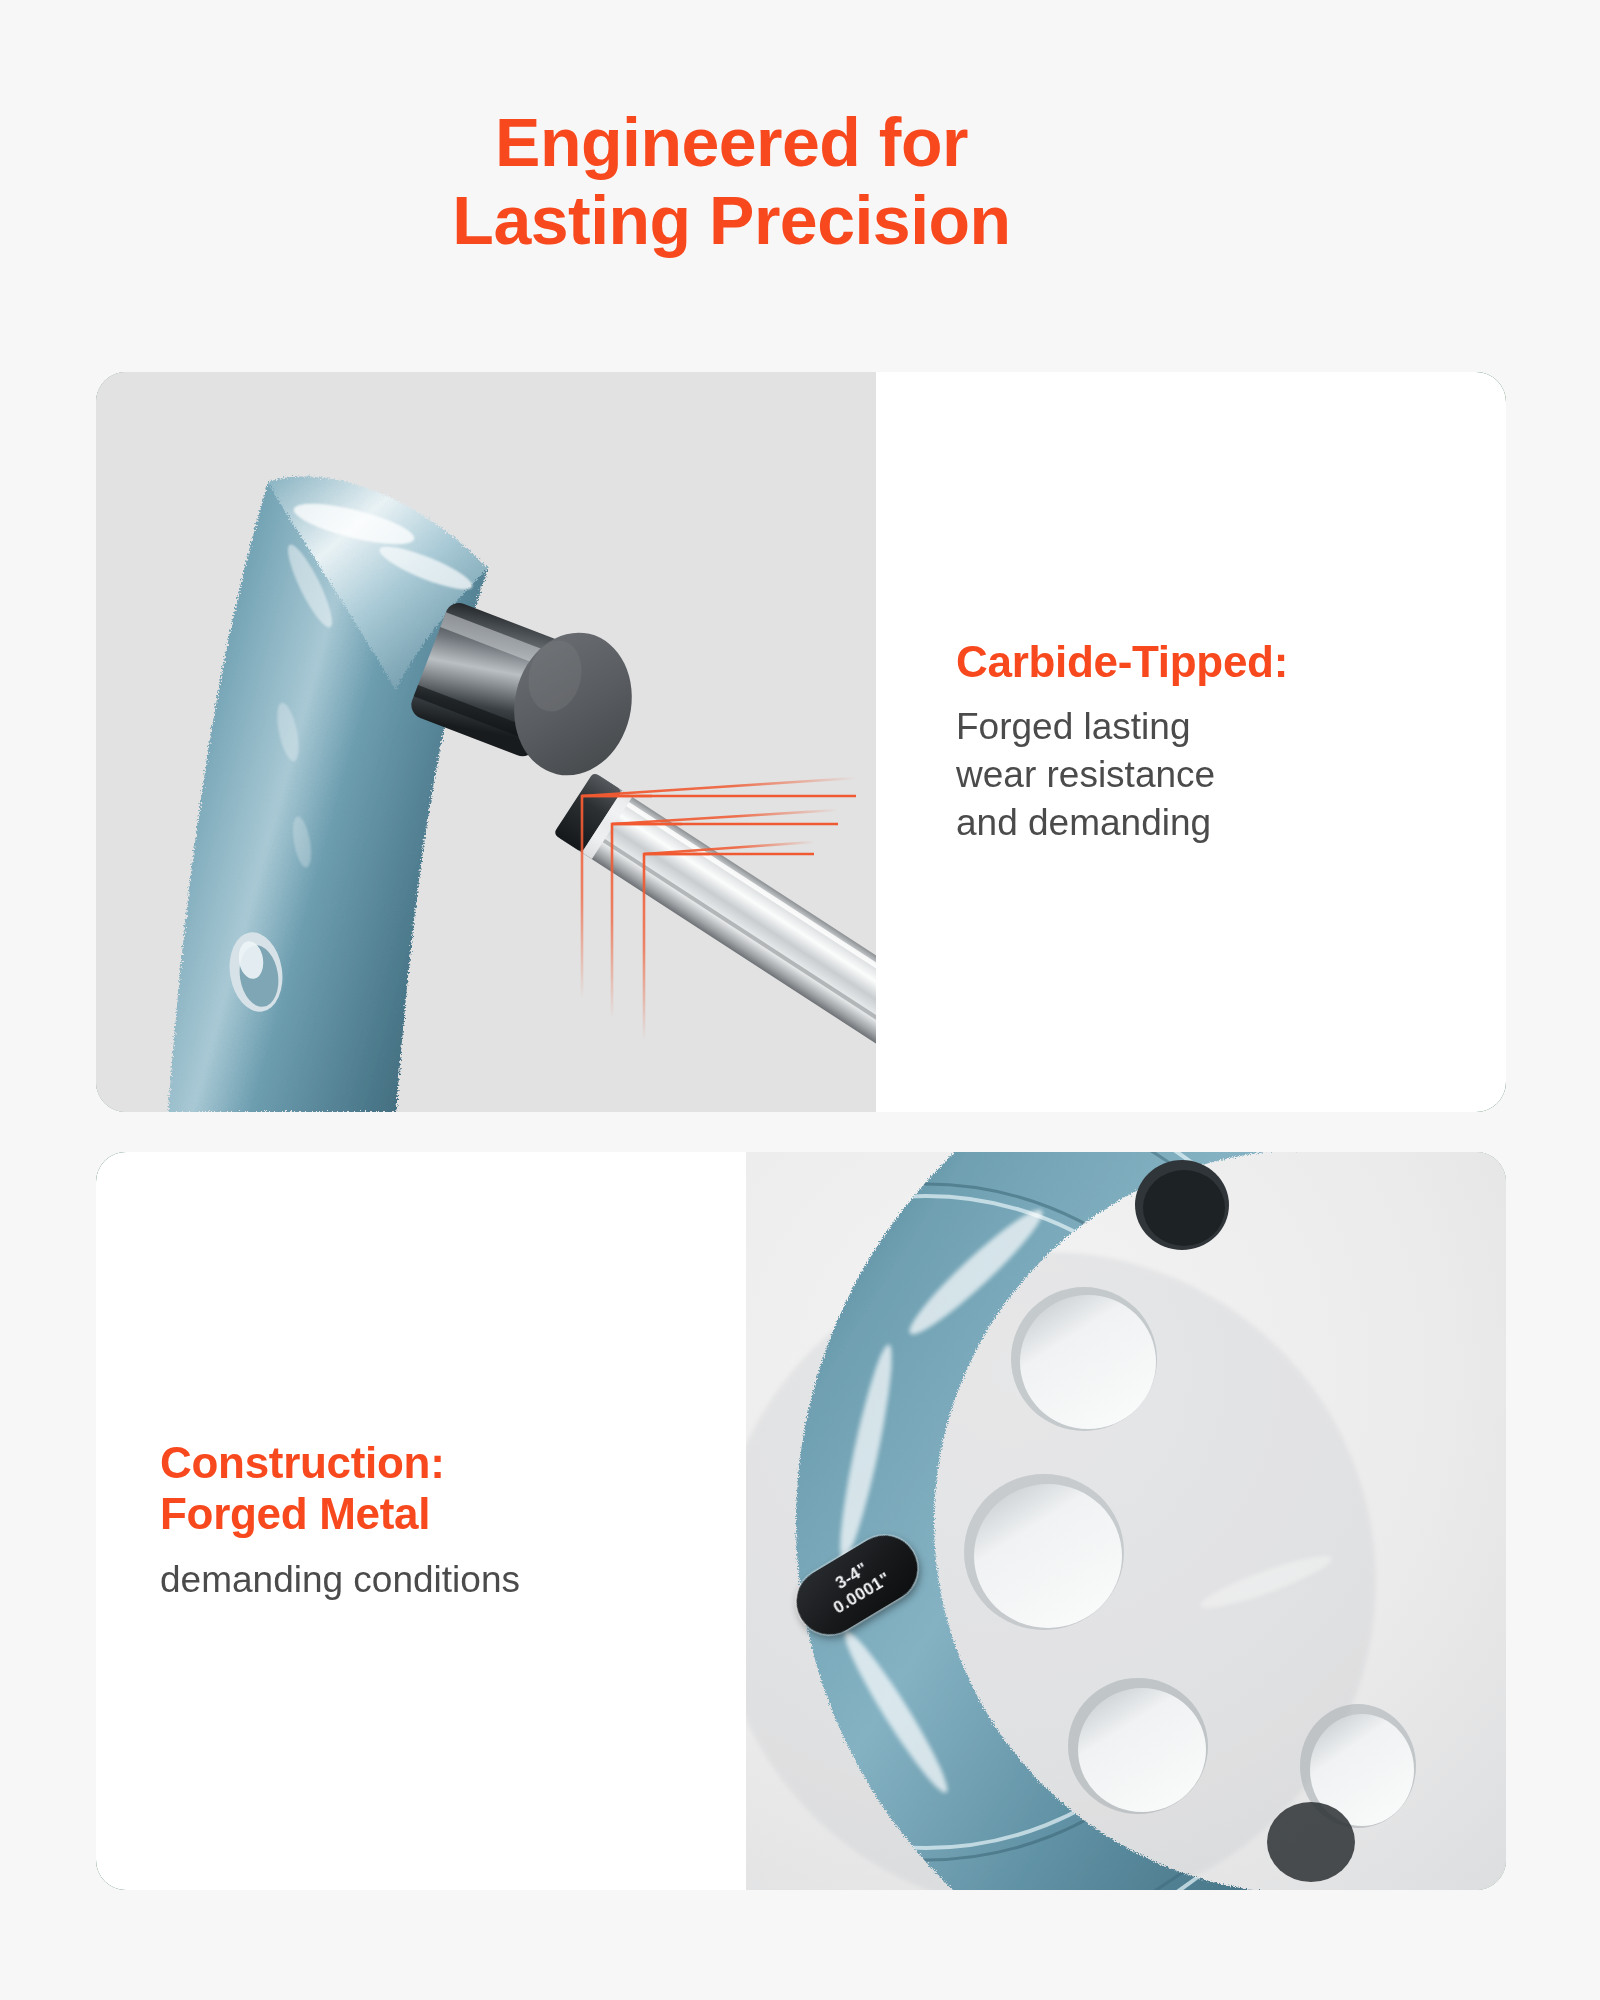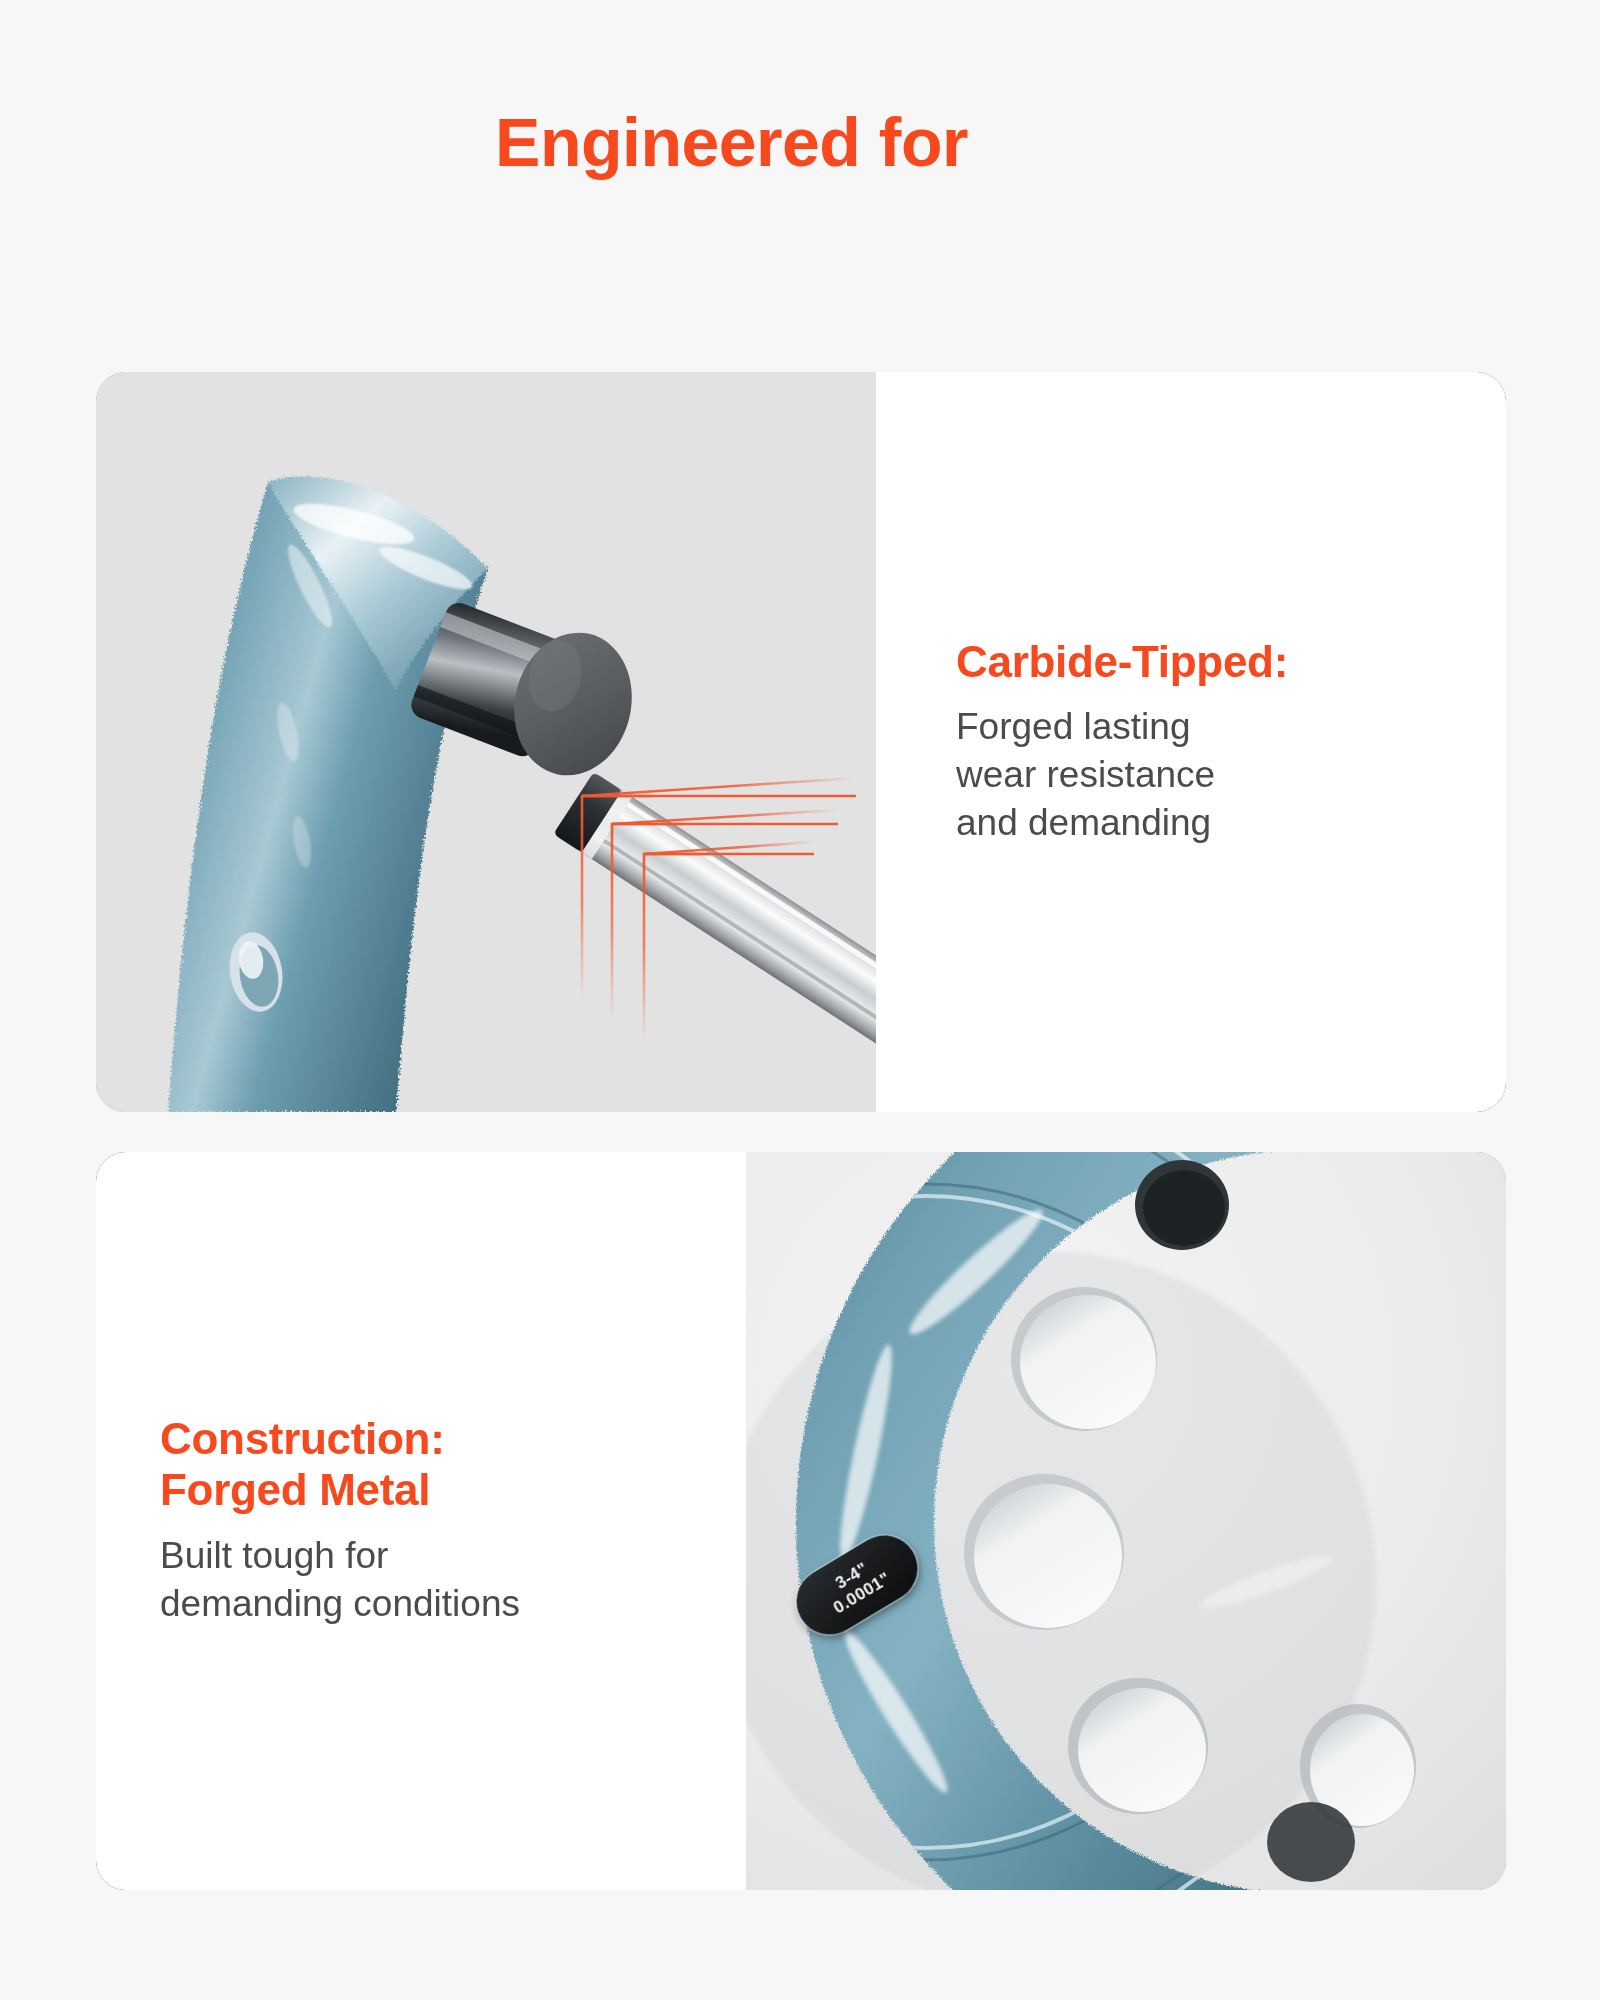--- a/index.html
+++ b/index.html
@@ -116,20 +116,21 @@
     letter-spacing:.4px;
     white-space:nowrap;
   }
 </style>
 </head>
 <body>
 
 <div class="title-wrap">
   <h1 class="title">
     <span class="ln">Engineered for</span>
+    <span class="ln">Lasting Precision</span>
   </h1>
 </div>
 
 <div class="card" id="card-carbide">
 
   <div class="photo" id="photo-carbide">
     <svg class="ph1-svg" viewBox="0 0 780 740" preserveAspectRatio="xMidYMid slice" aria-hidden="true">
       <defs>
         <linearGradient id="frameG" x1="0" y1="0" x2="1" y2="0.55">
           <stop offset="0" stop-color="#4E7E92"></stop>
@@ -259,21 +260,20 @@
 </div>
 
 <div class="card" id="card-forged">
 
   <div class="txt" id="txt-forged">
     <div class="feat-head">
       <span class="ln">Construction:</span>
       <span class="ln">Forged Metal</span>
     </div>
     <div class="feat-body">
-      <span class="ln">Built tough for</span>
       <span class="ln">demanding conditions</span>
     </div>
   </div>
 
   <div class="photo" id="photo-forged">
     <svg class="ph2-svg" viewBox="0 0 760 738" preserveAspectRatio="xMidYMid slice" aria-hidden="true">
       <defs>
         <linearGradient id="ringG" x1="0.1" y1="0" x2="0.9" y2="1">
           <stop offset="0" stop-color="#4B7A8D"></stop>
           <stop offset="0.2" stop-color="#6FA0B2"></stop>

